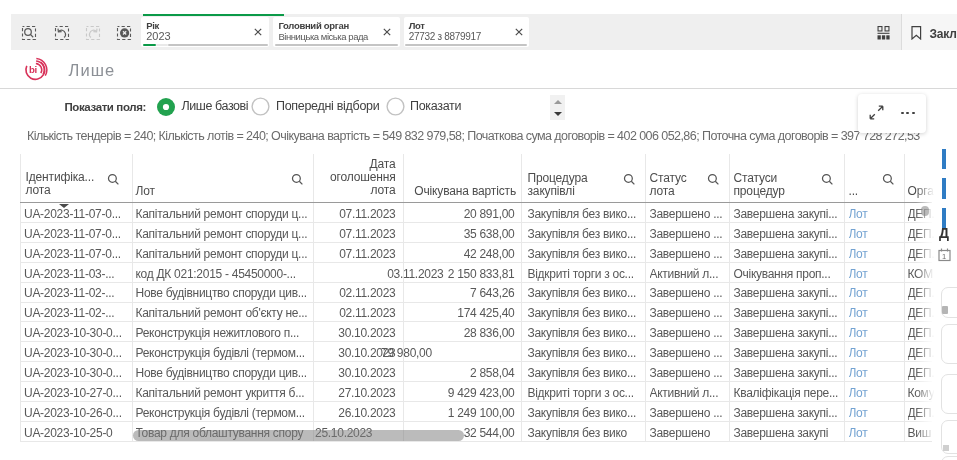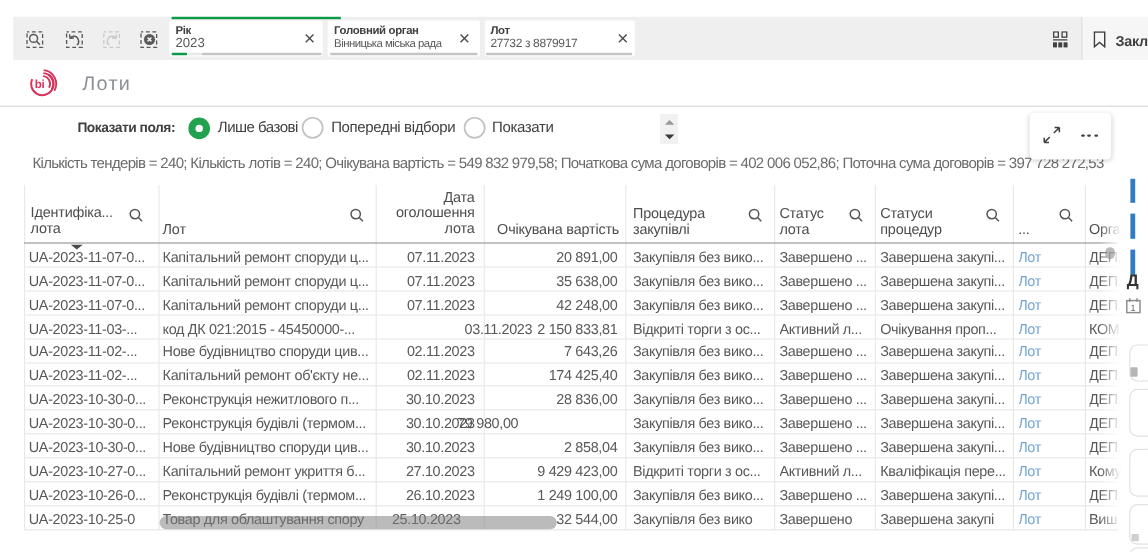--- a/index.html
+++ b/index.html
@@ -69,21 +69,21 @@
     <path d="M1 0.7 L9.6 0.7 L9.6 13 L5.3 9.4 L1 13 Z" fill="none" stroke="#404040" stroke-width="1.2"></path>
   </svg>
 <div class="abs" style="left:929.5px;top:27px;font-size:12px;font-weight:bold;color:#404040;letter-spacing:-0.2px;">Закладки</div>
 <svg class="abs" style="left:23px;top:55px" width="29" height="29" viewBox="0 0 24 24">
 <path d="M 14.67 5.91 A 7.8 7.8 0 1 1 3.13 9.0" fill="none" stroke="#d8335a" stroke-width="1.35"></path>
 <path d="M 10.66 7.02 A 5.3 5.3 0 0 1 14.79 14.95" fill="none" stroke="#d8335a" stroke-width="1.25"></path>
 <path d="M 10.85 4.93 A 7.4 7.4 0 0 1 16.61 16.0" fill="none" stroke="#d8335a" stroke-width="1.25"></path>
 <path d="M 11.03 2.84 A 9.5 9.5 0 0 1 18.43 17.05" fill="none" stroke="#d8335a" stroke-width="1.25"></path>
 <text x="4.9" y="15.3" font-family="Liberation Sans" font-size="8" font-weight="bold" fill="#d8335a" letter-spacing="-0.2">bi</text>
 </svg>
-<div class="abs" style="left:68.5px;top:60.5px;font-size:16.5px;color:#8c9096;letter-spacing:1.1px;">Лоти</div>
+<div class="abs" style="left:68.5px;top:60.5px;font-size:16.5px;color:#8c9096;letter-spacing:1.1px;">Лише</div>
 <div class="abs" style="left:0;top:87.5px;width:957px;height:1px;background:#d8d8d8;"></div>
 <div class="abs" style="left:64.5px;top:100.5px;font-size:11.5px;line-height:12px;font-weight:bold;color:#404040;letter-spacing:-0.4px;">Показати поля:</div>
 <svg class="abs" style="left:155.79999999999998px;top:96.7px" width="20" height="20" viewBox="0 0 20 20">
     <circle cx="10" cy="10" r="9" fill="#22a24f"></circle>
     <circle cx="10" cy="10" r="3.1" fill="#fff"></circle>
   </svg>
 <div class="abs" style="left:181.5px;top:100px;font-size:12.5px;line-height:13.5px;color:#404040;letter-spacing:-0.42px;">Лише базові</div>
 <svg class="abs" style="left:251.3px;top:97.2px" width="19" height="19" viewBox="0 0 19 19">
     <circle cx="9.5" cy="9.5" r="8.4" fill="#fff" stroke="#c2c2c2" stroke-width="1.4"></circle>
   </svg>
@@ -253,21 +253,21 @@
 <div class="cell" style="left:315px;top:403.8px;width:80.5px;line-height:19.9px;text-align:right;">26.10.2023</div>
 <div class="cell" style="left:405px;top:403.8px;width:109.5px;line-height:19.9px;text-align:right;">1 249 100,00</div>
 <div class="cell" style="left:527.5px;top:403.8px;width:115.5px;line-height:19.9px;">Закупівля без вико...</div>
 <div class="cell" style="left:649.5px;top:403.8px;width:77.5px;line-height:19.9px;">Завершено ...</div>
 <div class="cell" style="left:733.5px;top:403.8px;width:108.5px;line-height:19.9px;">Завершена закупі...</div>
 <div class="cell" style="left:848.5px;top:403.8px;width:52px;line-height:19.9px;color:#74a3d2;">Лот</div>
 <div class="cell" style="left:907.5px;top:403.8px;width:45px;line-height:19.9px;">ДЕП.</div>
 <div class="hline" style="left:20px;top:420.9px;width:912px;"></div>
 <div class="cell" style="left:24px;top:423.7px;width:105.5px;line-height:19.9px;">UA-2023-10-25-0</div>
 <div class="cell" style="left:135.5px;top:423.7px;width:175.5px;line-height:19.9px;">Товар для облаштування спору</div>
-<div class="cell" style="left:315px;top:423.7px;width:80.5px;line-height:19.9px;text-align:center;">25.10.2023</div>
+<div class="cell" style="left:315px;top:423.7px;width:80.5px;line-height:19.9px;text-align:left;">25.10.2023</div>
 <div class="cell" style="left:405px;top:423.7px;width:109.5px;line-height:19.9px;text-align:right;">32 544,00</div>
 <div class="cell" style="left:527.5px;top:423.7px;width:115.5px;line-height:19.9px;">Закупівля без вико</div>
 <div class="cell" style="left:649.5px;top:423.7px;width:77.5px;line-height:19.9px;">Завершено</div>
 <div class="cell" style="left:733.5px;top:423.7px;width:108.5px;line-height:19.9px;">Завершена закупі</div>
 <div class="cell" style="left:848.5px;top:423.7px;width:52px;line-height:19.9px;color:#74a3d2;">Лот</div>
 <div class="cell" style="left:907.5px;top:423.7px;width:45px;line-height:19.9px;">Виш</div>
 <div class="hline" style="left:20px;top:440.79999999999995px;width:912px;"></div>
 <div class="abs" style="left:916px;top:153px;width:41px;height:288px;background:linear-gradient(to right, rgba(255,255,255,0), #fff 45%, #fff);"></div>
 <div class="abs" style="left:133px;top:429.5px;width:331px;height:11px;border-radius:5.5px;background:rgba(125,125,125,0.52);"></div>
 <div class="abs" style="left:920.5px;top:206px;width:8px;height:9.5px;border-radius:4px;background:rgba(130,130,130,0.55);"></div>

